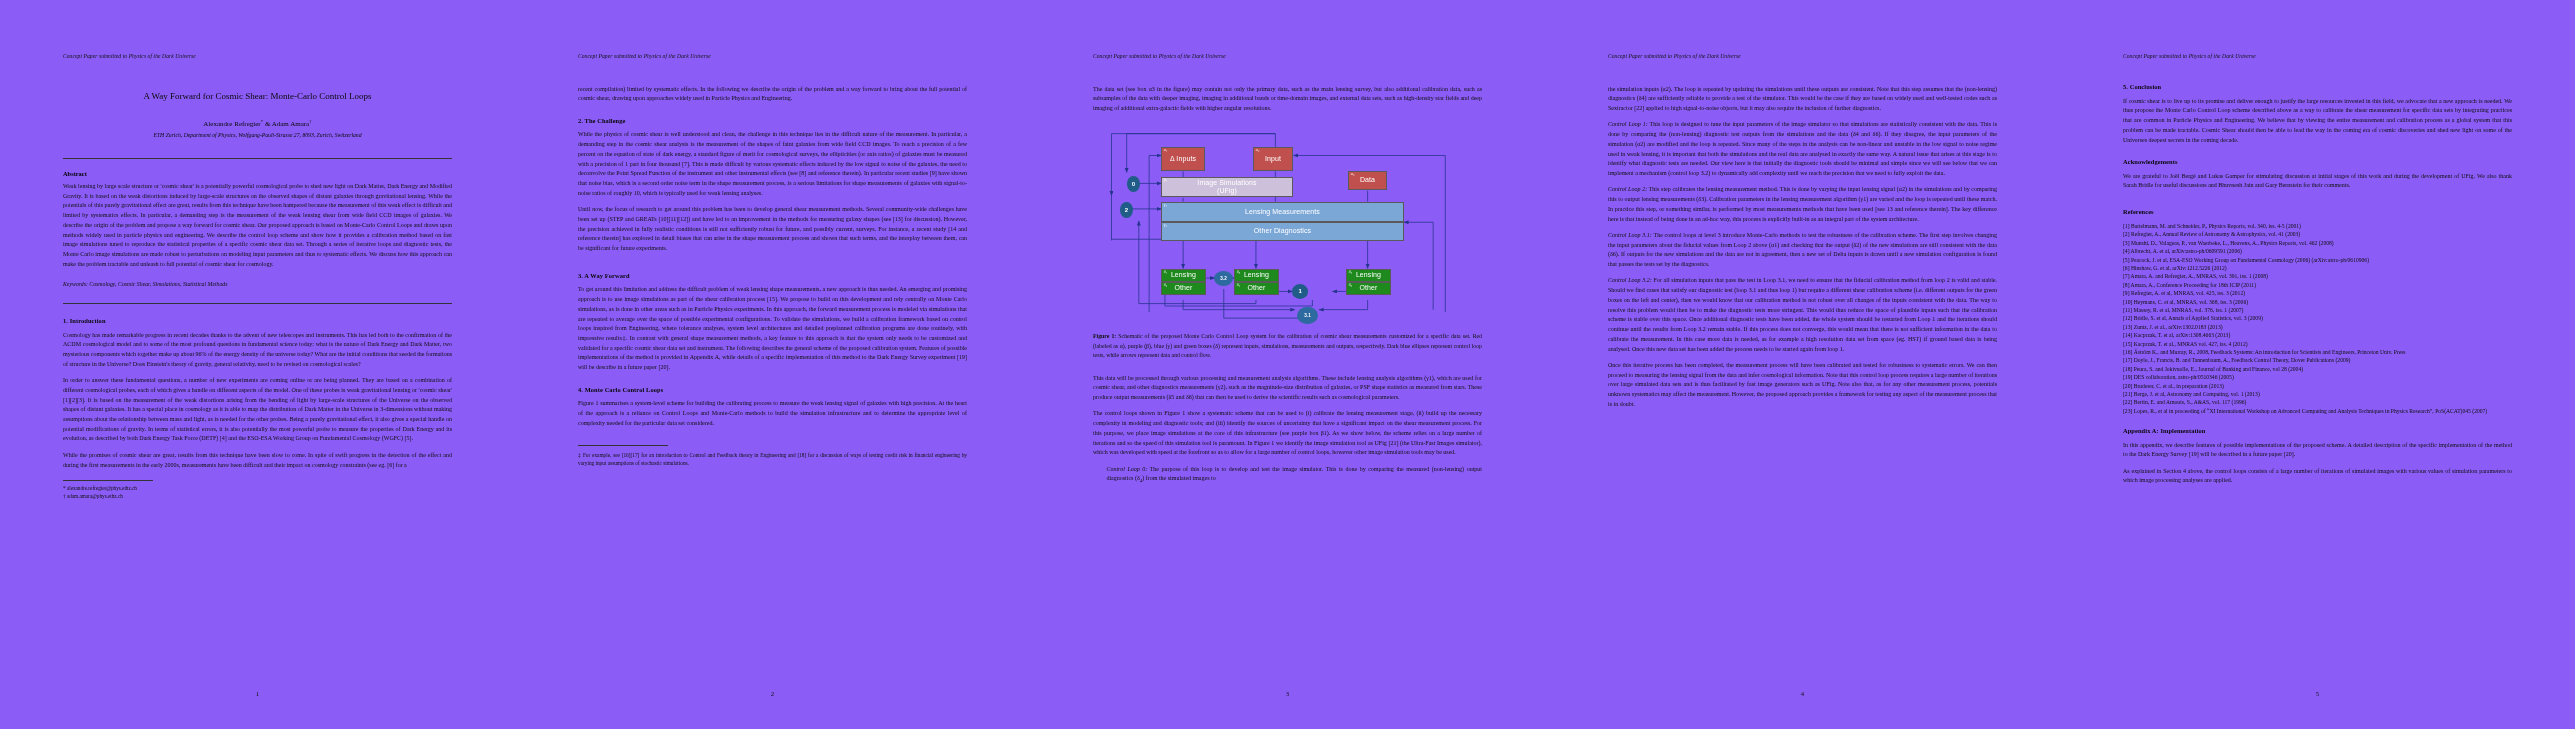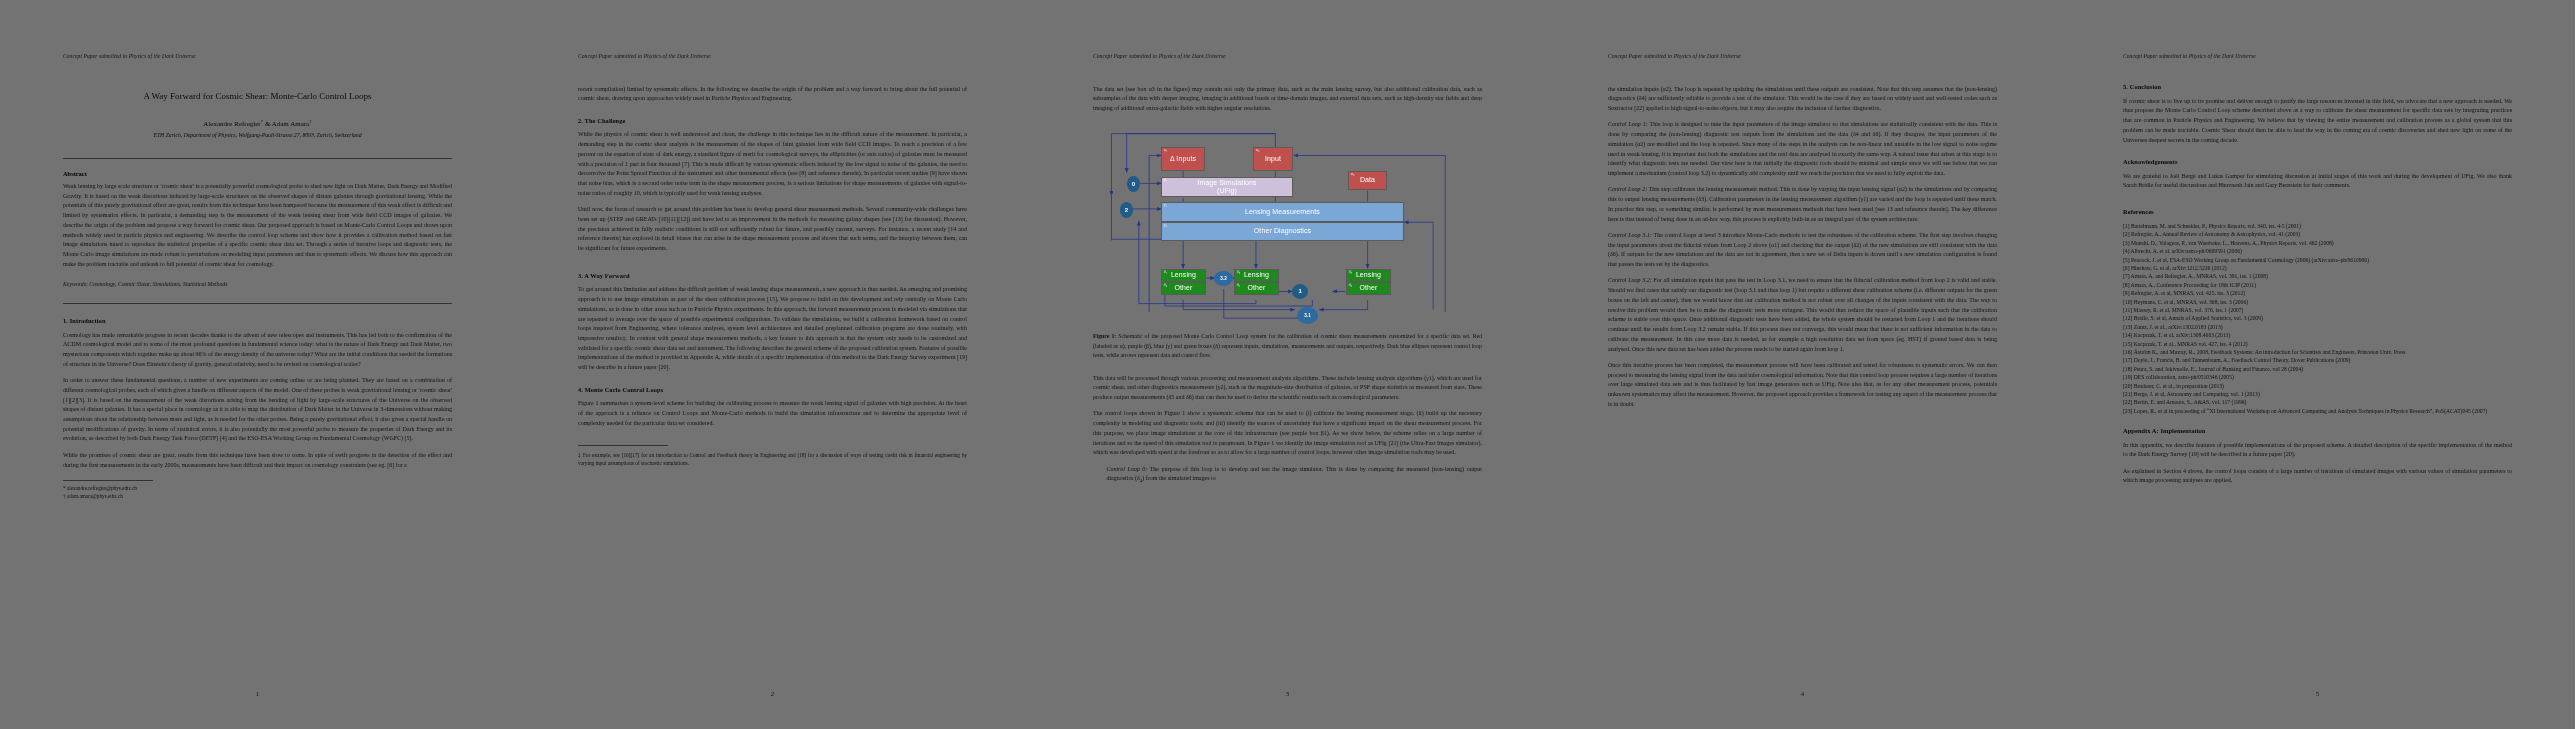--- a/index.html
+++ b/index.html
@@ -5,21 +5,21 @@
   * { box-sizing: border-box; margin: 0; padding: 0; }
   html, body {
     width: 2576px; height: 729px;
     background: #ffffff;
     font-family: "Liberation Serif", "DejaVu Serif", serif;
     overflow: hidden;
   }
   .sheet-row { display: flex; width: 2576px; height: 729px; }
   .page {
     width: 515px; height: 729px;
-    background: #737373;
+    background: #8b5cf6;
     position: relative;
     padding: 53px 63px 0 63px;
   }
   .running-head {
     font-style: italic; font-size: 5.5px; color: #111;
     letter-spacing: 0.1px; margin-bottom: 0;
     font-family: "Liberation Serif", serif;
   }
   .page-number {
     position: absolute; bottom: 32px; left: 0; width: 515px;

